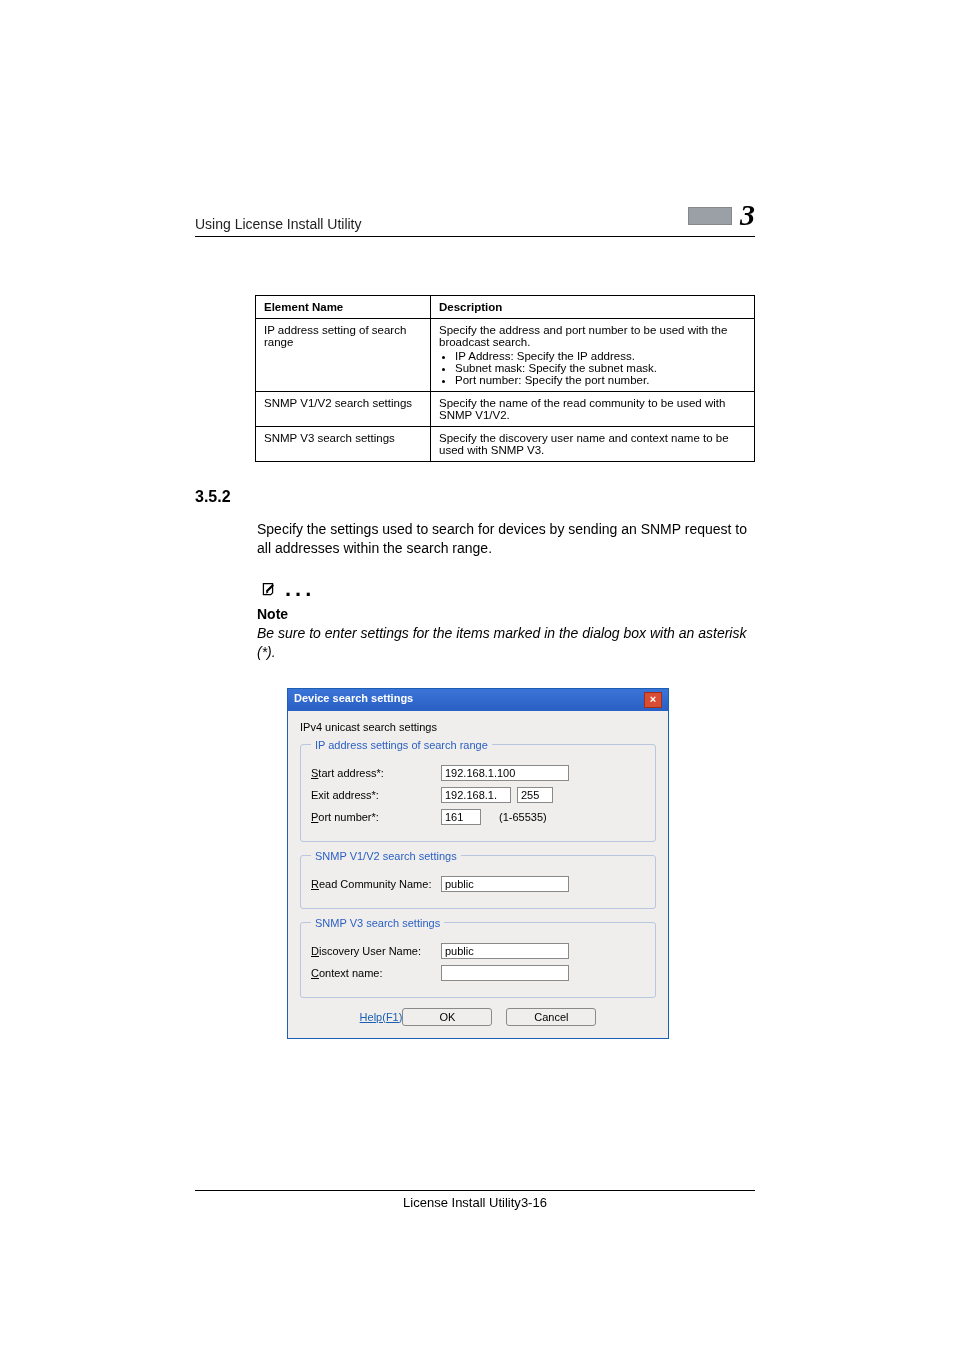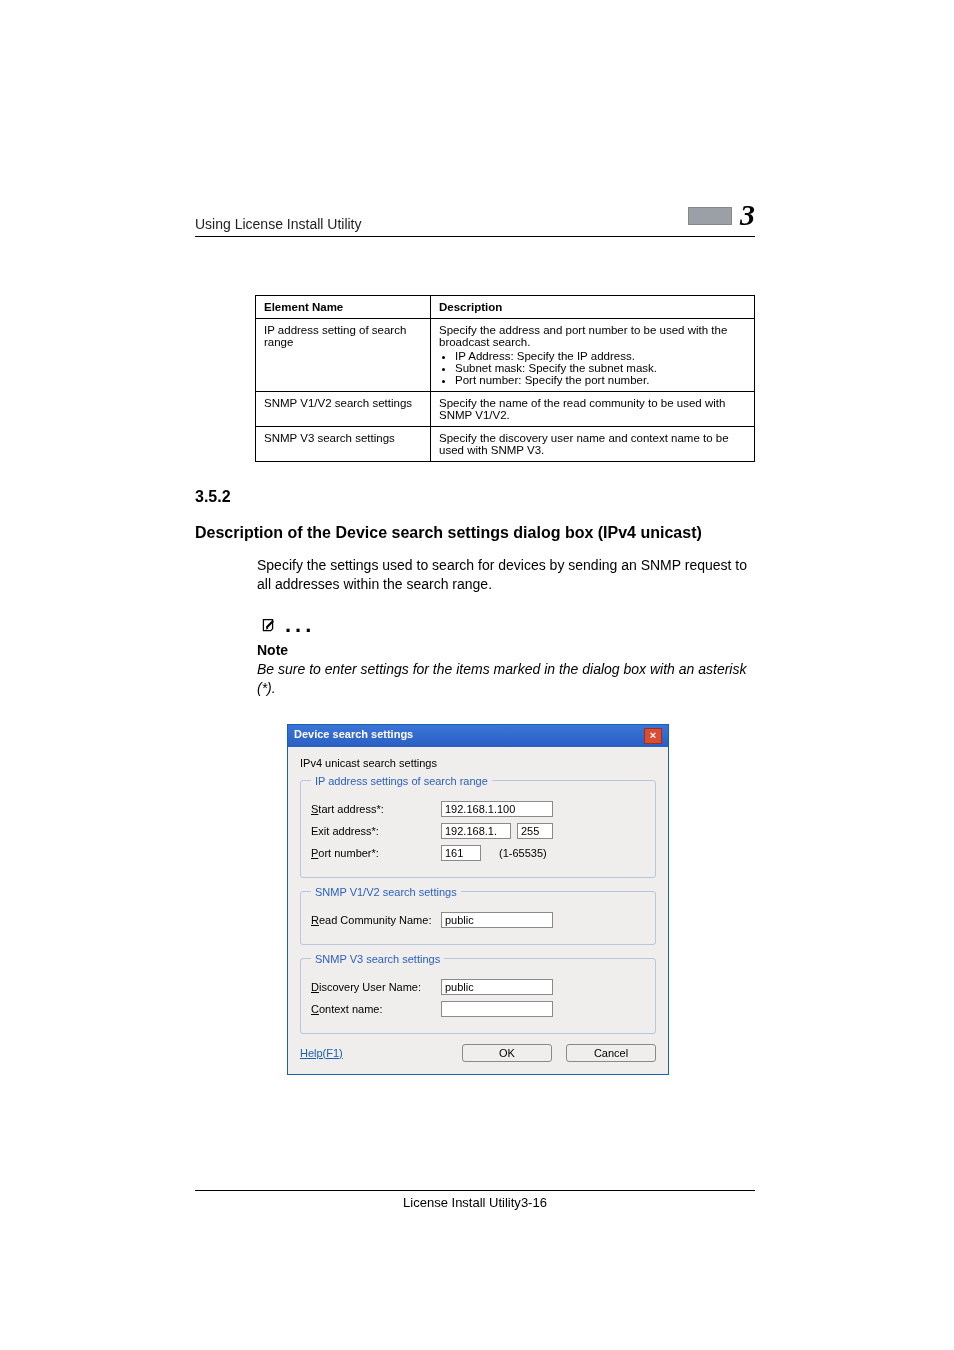--- a/index.html
+++ b/index.html
@@ -144,30 +144,30 @@
     margin:6px 0;
   }
   .row .lbl{width:130px;}
   .row input[type=text]{
     font-size:11px;
     padding:1px 3px;
     border:1px solid #8a8a8a;
     background:#fff;
     box-sizing:border-box;
   }
-  .inp-w1{width:112px;}
+  .inp-w1{width:128px;}
   .inp-w2{width:70px;}
   .inp-w3{width:36px;}
   .inp-w4{width:40px;}
   .hint{margin-left:18px;}
   .underline-key{text-decoration:underline;}
 
   .dlg-footer{
     display:flex;
-    justify-content:space-between;
+    justify-content:center;
     align-items:center;
     margin-top:10px;
   }
   .dlg-footer .help{
     color:#1b5fb3;
     text-decoration:underline;
     font-size:11px;
   }
   .dlg-footer .btns{display:flex;gap:14px;}
   .winbtn{
@@ -232,21 +232,20 @@
         <tr>
           <td>SNMP V3 search settings</td>
           <td>Specify the discovery user name and context name to be used with SNMP V3.</td>
         </tr>
       </tbody>
     </table>
   </div>
 
   <div class="sechead">
     <span class="secnum">3.5.2</span>
-    <span class="sectitle">Description of the Device search settings dialog box (IPv4 unicast)</span>
   </div>
 
   <p class="body-para">Specify the settings used to search for devices by sending an SNMP request to all addresses within the search range.</p>
 
   <div class="note-block">
     <div class="note-icon-row">
       <svg width="22" height="22" viewBox="0 0 24 24">
         <path d="M7 4 L17 4 L17 14 L15 16 L7 16 Z" fill="none" stroke="#000" stroke-width="1.4"></path>
         <path d="M17 6 L11 12" stroke="#000" stroke-width="2.4" stroke-linecap="round"></path>
         <path d="M11 12 L9.5 15 L12.5 13.5 Z" fill="#000"></path>

